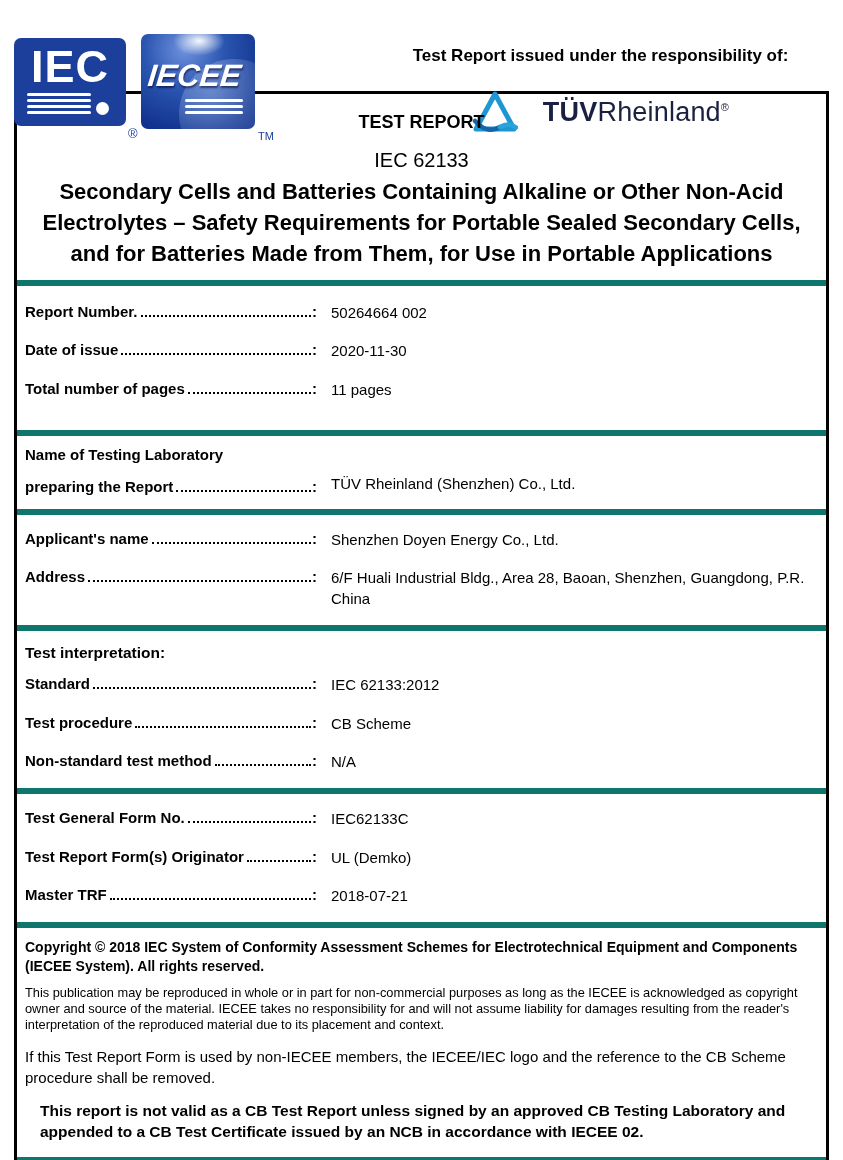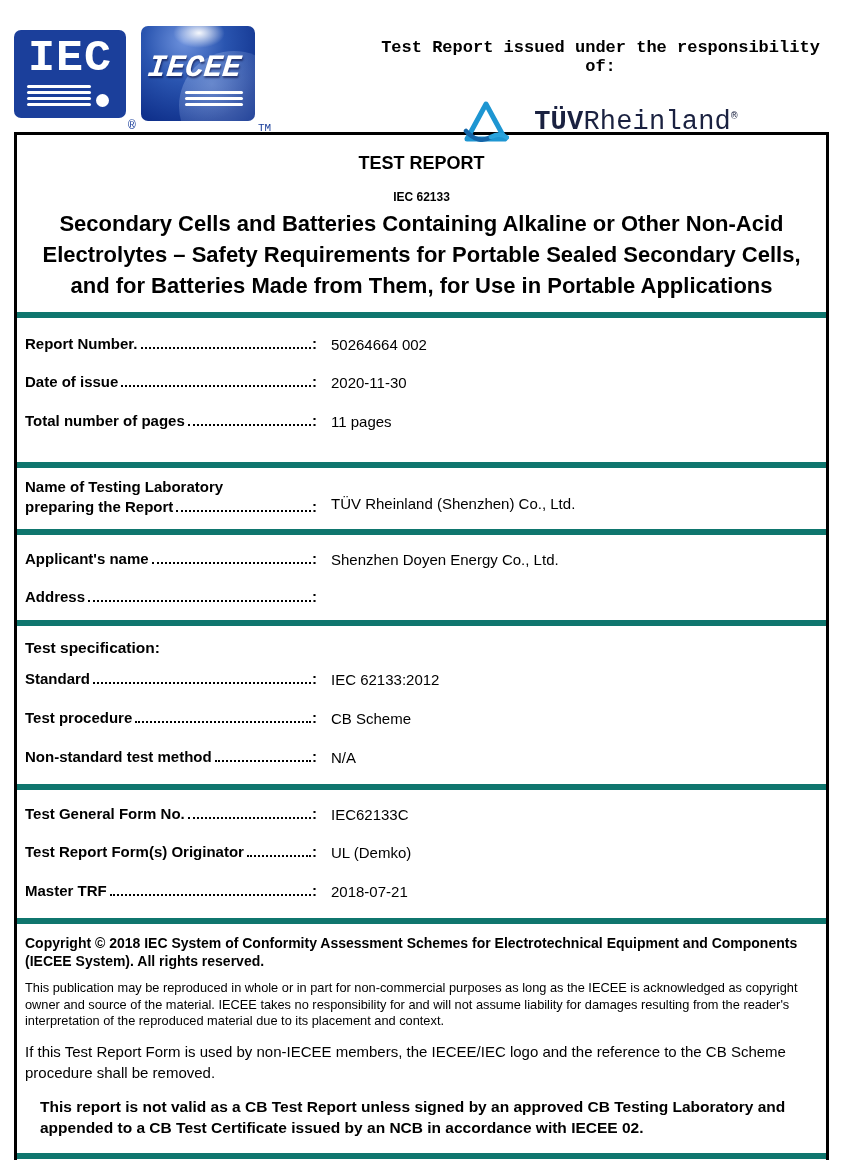--- a/index.html
+++ b/index.html
@@ -9,21 +9,21 @@
     color: #000;
   }
   .page {
     width: 843px; height: 1160px;
     background: #fff;
     box-sizing: border-box;
     overflow: hidden;
   }
 
   
-  .top-header { display: flex; padding: 28px 14px 0 14px; height: 132px; box-sizing: border-box; font-family: Liberation Mono, monospace; }
+  .top-header { display: flex; padding: 36px 14px 0 14px; height: 91px; box-sizing: border-box; }
   .logos { position: relative; width: 266px; flex: none; }
 
   .iec-box {
     position: absolute; left: 0; top: 2px;
     width: 112px; height: 88px;
     background: #1b3f9b; border-radius: 7px;
     display: flex; flex-direction: column; align-items: center;
   }
   .iec-text { color: #fff; font-weight: bold; font-size: 45px; line-height: 1; margin-top: 6px; letter-spacing: 1px; }
   .iec-lines { position: relative; width: 64px; margin-top: 4px; align-self: flex-start; margin-left: 13px; }
@@ -63,36 +63,36 @@
   .tuv-logo { margin-top: 24px; display: inline-flex; align-items: center; gap: 25px; }
   .tuv-text { font-size: 27px; color: #1a2140; letter-spacing: 0.2px; white-space: nowrap; }
   .tuv-text b { font-weight: bold; }
   .tuv-text .tuv-reg-mark { font-size: 11px; vertical-align: super; color: #1a2140; }
 
   
   .report-box { margin: 0 14px; border: 3px solid #000; }
 
   .title-block { text-align: center; padding: 12px 12px 10px; }
   .report-title { font-size: 18px; font-weight: bold; margin: 6px 0 16px; }
-  .standard-code { font-size: 12px; font-weight: bold; margin: 4px 0 4px; }
+  .standard-code { font-size: 20px; font-weight: normal; margin: 4px 0 4px; }
   .standard-title { font-size: 22px; font-weight: bold; line-height: 1.42; margin: 0; }
 
   .sec { border-top: 6px solid #0f766e; padding: 6px 8px; }
 
   .frow { display: flex; align-items: flex-start; padding: 9px 0; font-size: 15px; }
   .flabel { flex: 0 0 292px; display: flex; align-items: flex-end; font-weight: bold; }
   .leader { flex: 1; border-bottom: 2px dotted #000; margin: 0 1px 3px 3px; min-width: 8px; }
   .colon { font-weight: bold; }
   .fvalue { margin-left: 14px; flex: 1; line-height: 1.38; font-weight: normal; }
 
   .sec-report-info { padding: 8px 8px 20px; }
   .sec-lab { padding: 4px 8px 6px; }
   .lab-row { align-items: flex-end; padding: 6px 0 8px; }
   .flabel-2line { flex: 0 0 292px; font-weight: bold; }
-  .flabel-2line .l2 { display: flex; margin-top: 3px; }
+  .flabel-2line .l2 { display: flex; margin-top: 15px; }
 
   .sec-heading { font-weight: bold; font-size: 15.5px; padding: 7px 0 4px; }
 
   .sec-copyright { padding: 8px 8px 6px; }
   .copy-bold { font-size: 14px; font-weight: bold; line-height: 1.35; margin: 2px 0 9px; }
   .copy-small { font-size: 12.8px; line-height: 1.28; margin: 0 0 13px; }
   .copy-note { font-size: 15px; line-height: 1.38; margin: 0 0 13px; }
   .copy-valid { font-size: 15.5px; font-weight: bold; line-height: 1.35; margin: 0 15px 8px; }
 
   .sec-disclaimer { padding: 8px 8px 10px; }
@@ -197,25 +197,26 @@
             <span class="colon">:</span>
           </div>
         <div class="fvalue">Shenzhen Doyen Energy Co., Ltd.</div>
       </div>
       <div class="frow">
         <div class="flabel">
             <span>Address</span>
             <span class="leader"></span>
             <span class="colon">:</span>
           </div>
+        <div class="fvalue">6/F Huali Industrial Bldg., Area 28, Baoan, Shenzhen, Guangdong, P.R. China</div>
       </div>
     </div>
 
     <div class="sec">
-      <div class="sec-heading">Test specification:</div>
+      <div class="sec-heading">Test interpretation:</div>
       <div class="frow">
         <div class="flabel">
             <span>Standard</span>
             <span class="leader"></span>
             <span class="colon">:</span>
           </div>
         <div class="fvalue">IEC 62133:2012</div>
       </div>
       <div class="frow">
         <div class="flabel">

